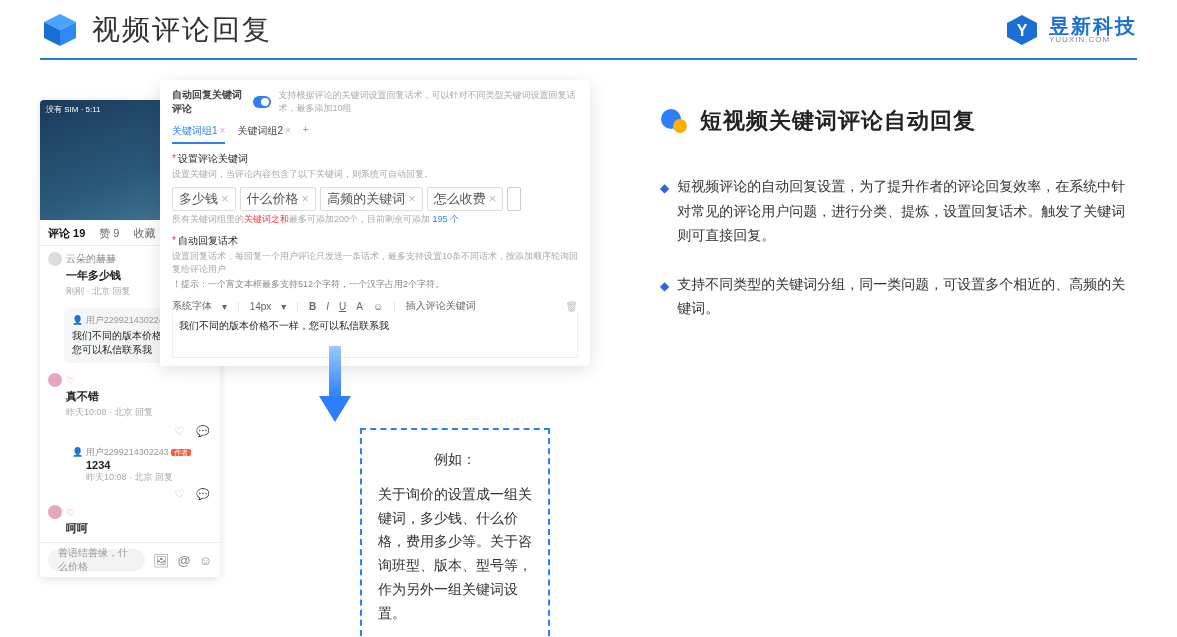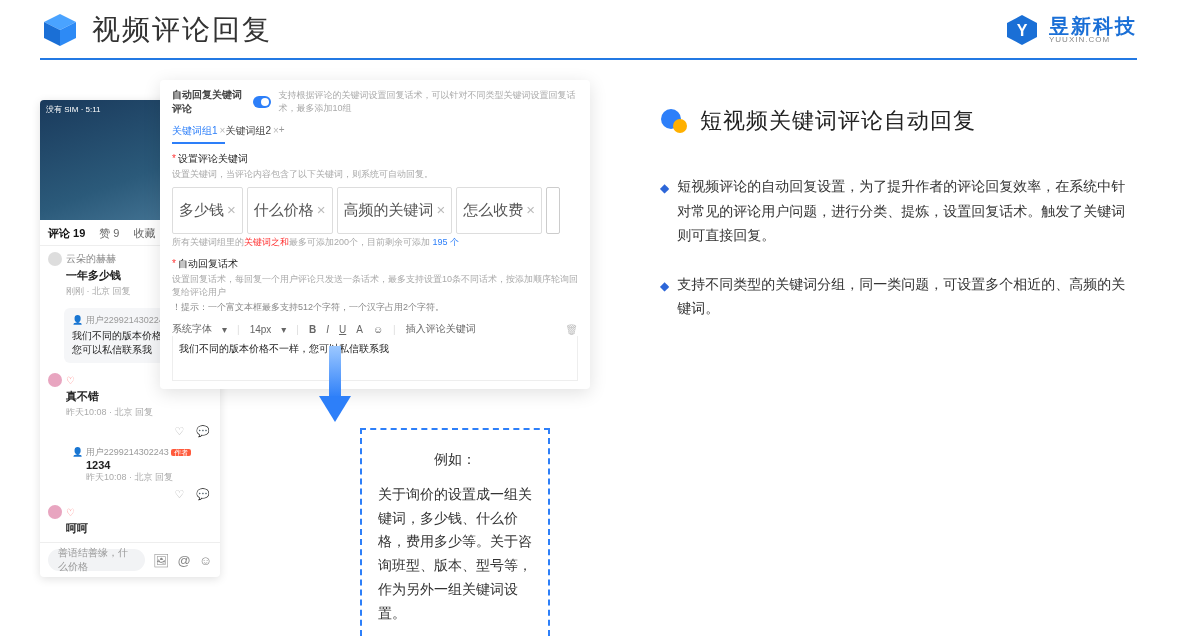--- a/index.html
+++ b/index.html
@@ -39,46 +39,46 @@
 .like-row { display: flex; justify-content: flex-end; gap: 12px; padding: 0 10px 4px 0; font-size: 11px; color: #bbb; }
 .input-bar { display: flex; align-items: center; gap: 8px; padding: 6px 8px; border-top: 1px solid #eee; }
 .input-pill { flex: 1; background: #f2f3f5; border-radius: 14px; height: 22px; font-size: 10px; color: #999; padding: 0 10px; display: flex; align-items: center; }
 .input-icon { font-size: 13px; color: #888; }
 
 
 .panel { position: absolute; left: 120px; top: 0; width: 430px; background: #fff; border-radius: 4px; box-shadow: 0 4px 18px rgba(0,0,0,.12); padding: 8px 12px; font-size: 10px; color: #444; z-index: 2; }
 .panel-row1 { display: flex; align-items: center; gap: 8px; }
 .switch { width: 22px; height: 12px; background: #2d7ff9; border-radius: 6px; position: relative; }
 .switch:after { content: ''; width: 8px; height: 8px; background: #fff; border-radius: 50%; position: absolute; right: 2px; top: 2px; }
-.panel-tabs { display: flex; margin-top: 8px; font-size: 10px; text-align: right; }
+.panel-tabs { display: flex; gap: 12px; margin-top: 8px; font-size: 10px; text-align: right; }
 .panel-tabs .t { padding-bottom: 4px; }
 .panel-tabs .t.active { color: #2d7ff9; border-bottom: 2px solid #2d7ff9; }
 .panel-tabs .t .x { color: #bbb; margin-left: 2px; }
 .panel-tabs .plus { color: #999; }
 .field-label { margin-top: 8px; font-size: 10px; color: #222; }
 .field-label:before { content: '*'; color: #f33; margin-right: 2px; }
 .help { font-size: 9px; color: #aaa; margin-top: 2px; }
 .tag-row { display: flex; gap: 4px; margin-top: 6px; }
-.tag { border: 1px solid #ddd; border-radius: 2px; font-size: 15px; padding: 13px 6px; color: #555; }
+.tag { border: 1px solid #ddd; border-radius: 2px; font-size: 13px; padding: 2px 6px; color: #555; }
 .tag .x { color: #bbb; margin-left: 3px; }
 .help .red { color: #f33; }
 .help .blue { color: #2d7ff9; }
 .toolbar { display: flex; align-items: center; gap: 10px; margin-top: 8px; font-size: 10px; color: #666; }
 .toolbar .sep { color: #ddd; }
 .editor { border: 1px solid #eee; border-top: none; padding: 6px 6px 24px 6px; font-size: 10px; color: #222; margin-top: 0; }
 
 .arrow-down { position: absolute; left: 275px; top: 266px; z-index: 3; }
 
 .example-box { position: absolute; left: 320px; top: 348px; width: 190px; border: 2px dashed #2d7ff9; padding: 18px 16px; font-size: 14px; color: #333; line-height: 1.7; }
 .example-box .ex-title { margin-bottom: 11px; text-align: center; }
 
 
 .section-head { display: flex; align-items: center; gap: 12px; margin-top: 26px; }
 .circle-icon { width: 28px; height: 28px; }
-.section-title { font-size: 22px; font-weight: 400; color: #222; letter-spacing: 1px; }
+.section-title { font-size: 22px; font-weight: 700; color: #222; letter-spacing: 1px; }
 .bullets { margin-top: 38px; font-size: 14px; color: #333; line-height: 1.75; }
 .bullet { display: flex; gap: 8px; margin-bottom: 24px; }
 .diamond { color: #2d66d8; font-size: 12px; margin-top: 4px; }
 </style>
 </head>
 <body>
 
 <div class="header">
   <div class="header-left">
     <span class="cube-icon">

